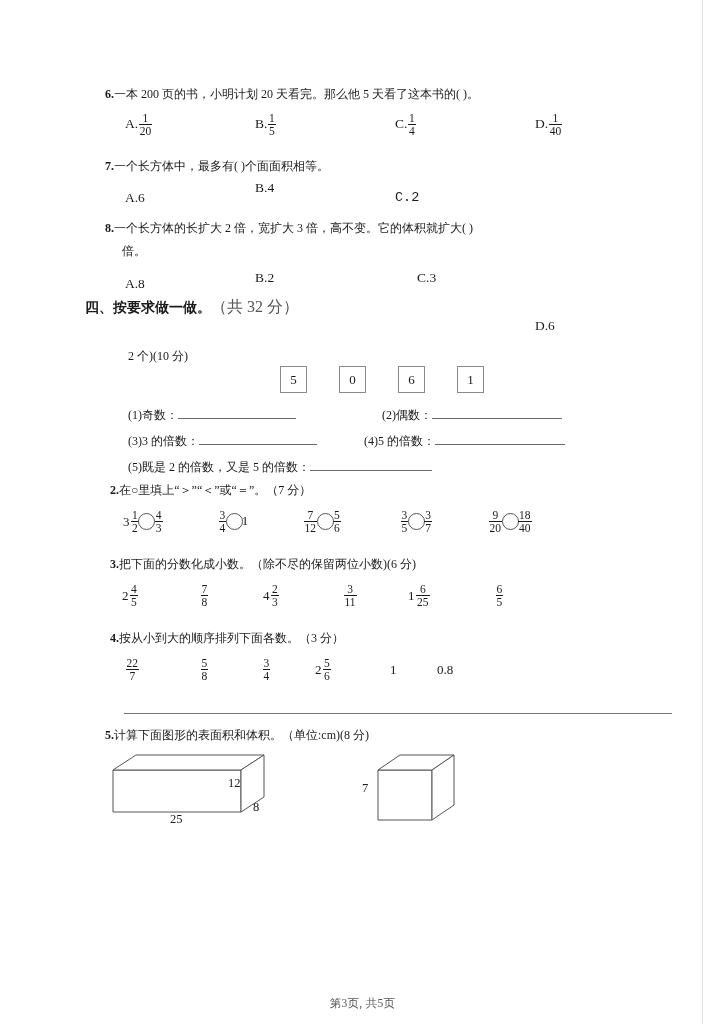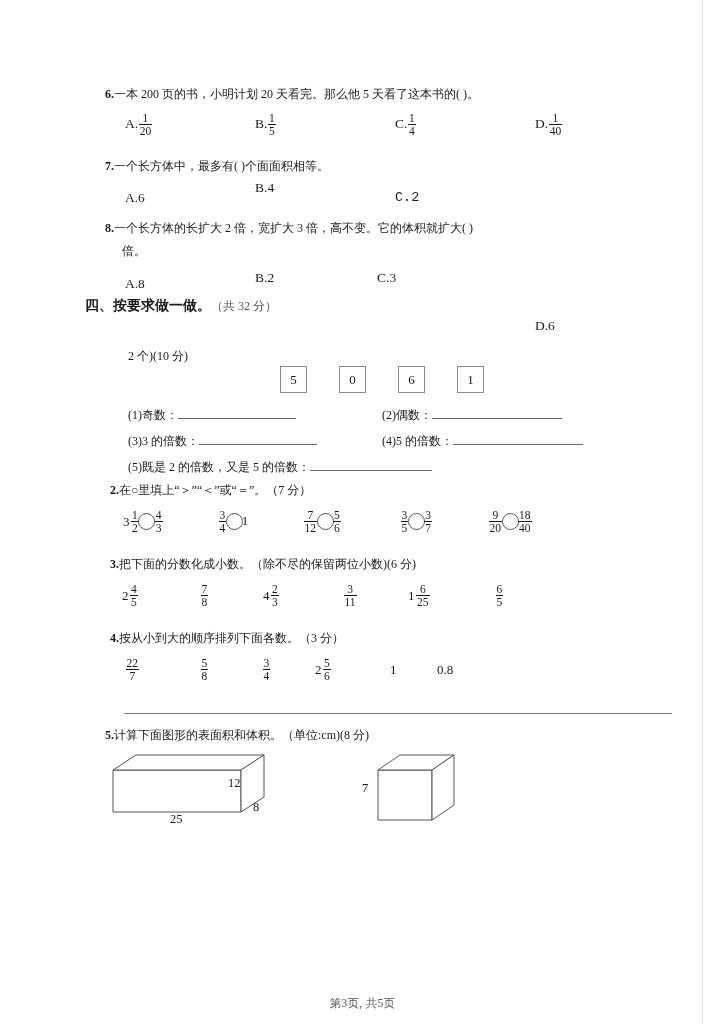--- a/index.html
+++ b/index.html
@@ -165,44 +165,44 @@
   <div class="opt" style="left:125px; top:190px;">A.6</div>
   <div class="opt" style="left:255px; top:180px;">B.4</div>
   <div class="opt" style="left:395px; top:190px;font-family:Liberation Mono, monospace;">C.2</div>
 
   <div class="qline" style="left:105px; top:222px;">
     <span class="qnum">8.</span><span>一个长方体的长扩大 2 倍，宽扩大 3 倍，高不变。它的体积就扩大(        )</span>
   </div>
   <div class="qline" style="left:122px; top:245px;">倍。</div>
   <div class="opt" style="left:125px; top:276px;font-family:Liberation Serif, serif;">A.8</div>
   <div class="opt" style="left:255px; top:270px;">B.2</div>
-  <div class="opt" style="left:377px; top:270px;">C.3</div>
+  <div class="opt" style="left:417px; top:270px;">C.3</div>
   <div class="opt" style="left:535px; top:270px;margin-top:48px;">D.6</div>
 
   <div class="qline" style="left:85px; top:299px; font-size:14px;">
-    <span class="bold">四</span><span class="bold">、按要求做一做。</span><span style="font-size:12px; color:#555;">（共 32 分）</span>
+    <span class="bold">四</span><span class="bold">、按要求做一做。</span><span style="font-size:16px; color:#555;">（共 32 分）</span>
   </div>
 
   <div class="qline" style="left:128px; top:350px;">2 个)(10 分)</div>
 
   <div class="card" style="left:280px; top:366px;">5</div>
   <div class="card" style="left:339px; top:366px;">0</div>
   <div class="card" style="left:398px; top:366px;">6</div>
   <div class="card" style="left:457px; top:366px;">1</div>
 
   <div class="qline" style="left:128px; top:406px;">
     <span>(1)奇数：</span><span class="blank" style="width:118px;"></span>
   </div>
   <div class="qline" style="left:382px; top:406px;">
     <span>(2)偶数：</span><span class="blank" style="width:130px;"></span>
   </div>
   <div class="qline" style="left:128px; top:432px;">
     <span>(3)3 的倍数：</span><span class="blank" style="width:118px;"></span>
   </div>
-  <div class="qline" style="left:382px; top:432px;text-align:right;">
+  <div class="qline" style="left:364px; top:432px;text-align:right;">
     <span>(4)5 的倍数：</span><span class="blank" style="width:130px;"></span>
   </div>
   <div class="qline" style="left:128px; top:458px;">
     <span>(5)既是 2 的倍数，又是 5 的倍数：</span><span class="blank" style="width:122px;"></span>
   </div>
 
   <div class="qline" style="left:110px; top:484px;">
     <span class="qnum">2.</span><span>在○里填上“＞”“＜”或“＝”。（7 分）</span>
   </div>
 

